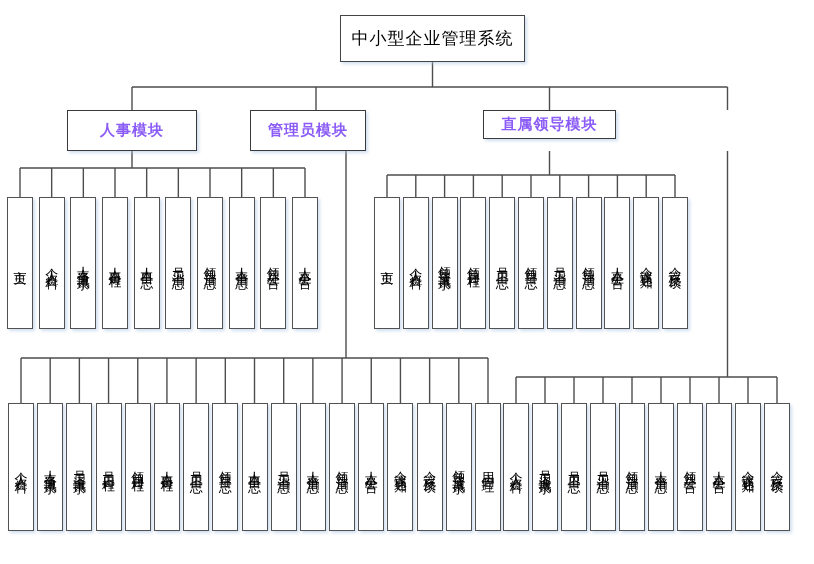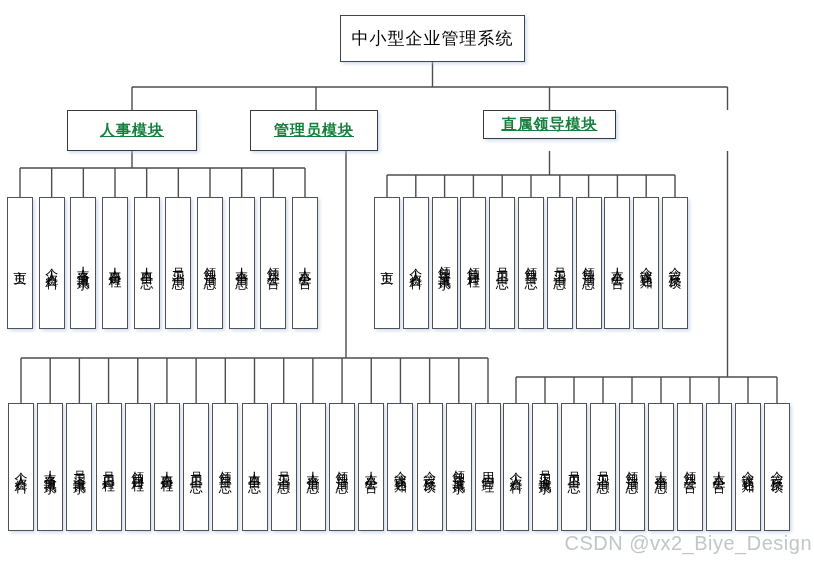--- a/index.html
+++ b/index.html
@@ -29,25 +29,24 @@
   }
   .title-box {
     font-size: 17px;
     color: #000000;
     letter-spacing: 1px;
     font-family: "Liberation Serif", serif;
   }
   .module-box {
     font-size: 15px;
     font-weight: bold;
-    color: #15803d;
+    color: #8b5cf6;
     letter-spacing: 1px;
     font-family: "Liberation Sans", sans-serif;
     border-color: #3a3a3a;
-    text-decoration: underline;
   }
   .leaf {
     border: 1.6px solid #525252;
   }
   .leaf span {
     writing-mode: vertical-lr;
     text-orientation: upright;
     font-size: 13px;
     letter-spacing: 3px;
     color: #000000;
@@ -134,21 +133,21 @@
       <line x1="777" y1="377" x2="777" y2="403" stroke="#4d4d4d" stroke-width="1.4"></line>
     </svg>
 
   <div class="box title-box" id="title-box" style="left: 340px; top: 15px; width: 185px; height: 47px;">
     <span>中小型企业管理系统</span>
   </div>
 
   <div class="box module-box" id="module-0" style="left: 67px; top: 110px; width: 130px; height: 41px;">
     <span>人事模块</span>
   </div>
-  <div class="box module-box" id="module-1" style="left: 250px; top: 110px; width: 128px; height: 41px;">
+  <div class="box module-box" id="module-1" style="left: 250px; top: 110px; width: 116px; height: 41px;">
     <span>管理员模块</span>
   </div>
   <div class="box module-box" id="module-2" style="left: 483px; top: 110px; width: 133px; height: 29px;">
     <span>直属领导模块</span>
   </div>
 
   <div id="leaf-container">
       <div class="box leaf" style="left: 7px; top: 197px; width: 26px; height: 132px;">
         <span>主页</span>
       </div>
@@ -288,14 +287,13 @@
         <span>人事公告</span>
       </div>
       <div class="box leaf" style="left: 735px; top: 403px; width: 26px; height: 128px;">
         <span>会议通知</span>
       </div>
       <div class="box leaf" style="left: 764px; top: 403px; width: 26px; height: 128px;">
         <span>会议反馈</span>
       </div>
     </div>
 
-  <div class="watermark">CSDN @vx2_Biye_Design</div>
 </div>
 
 </body></html>

